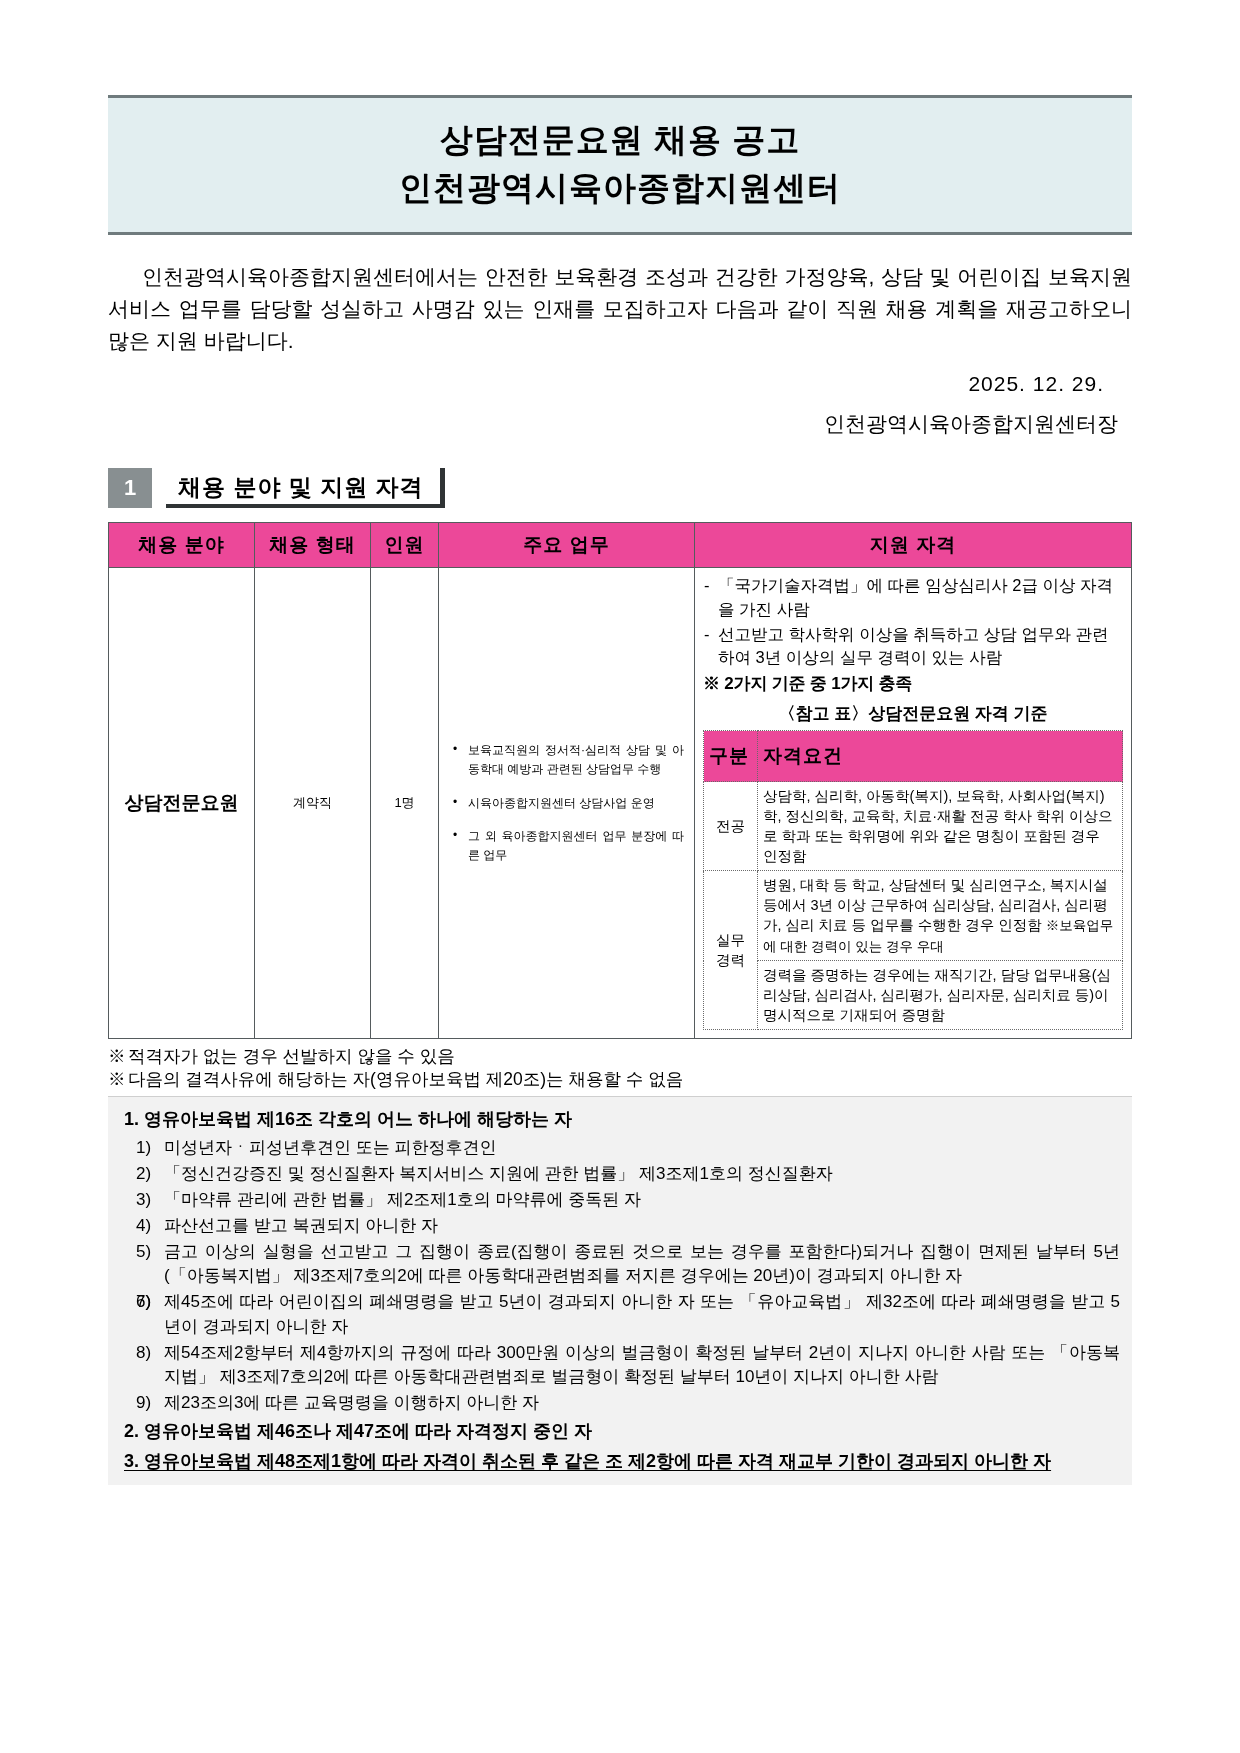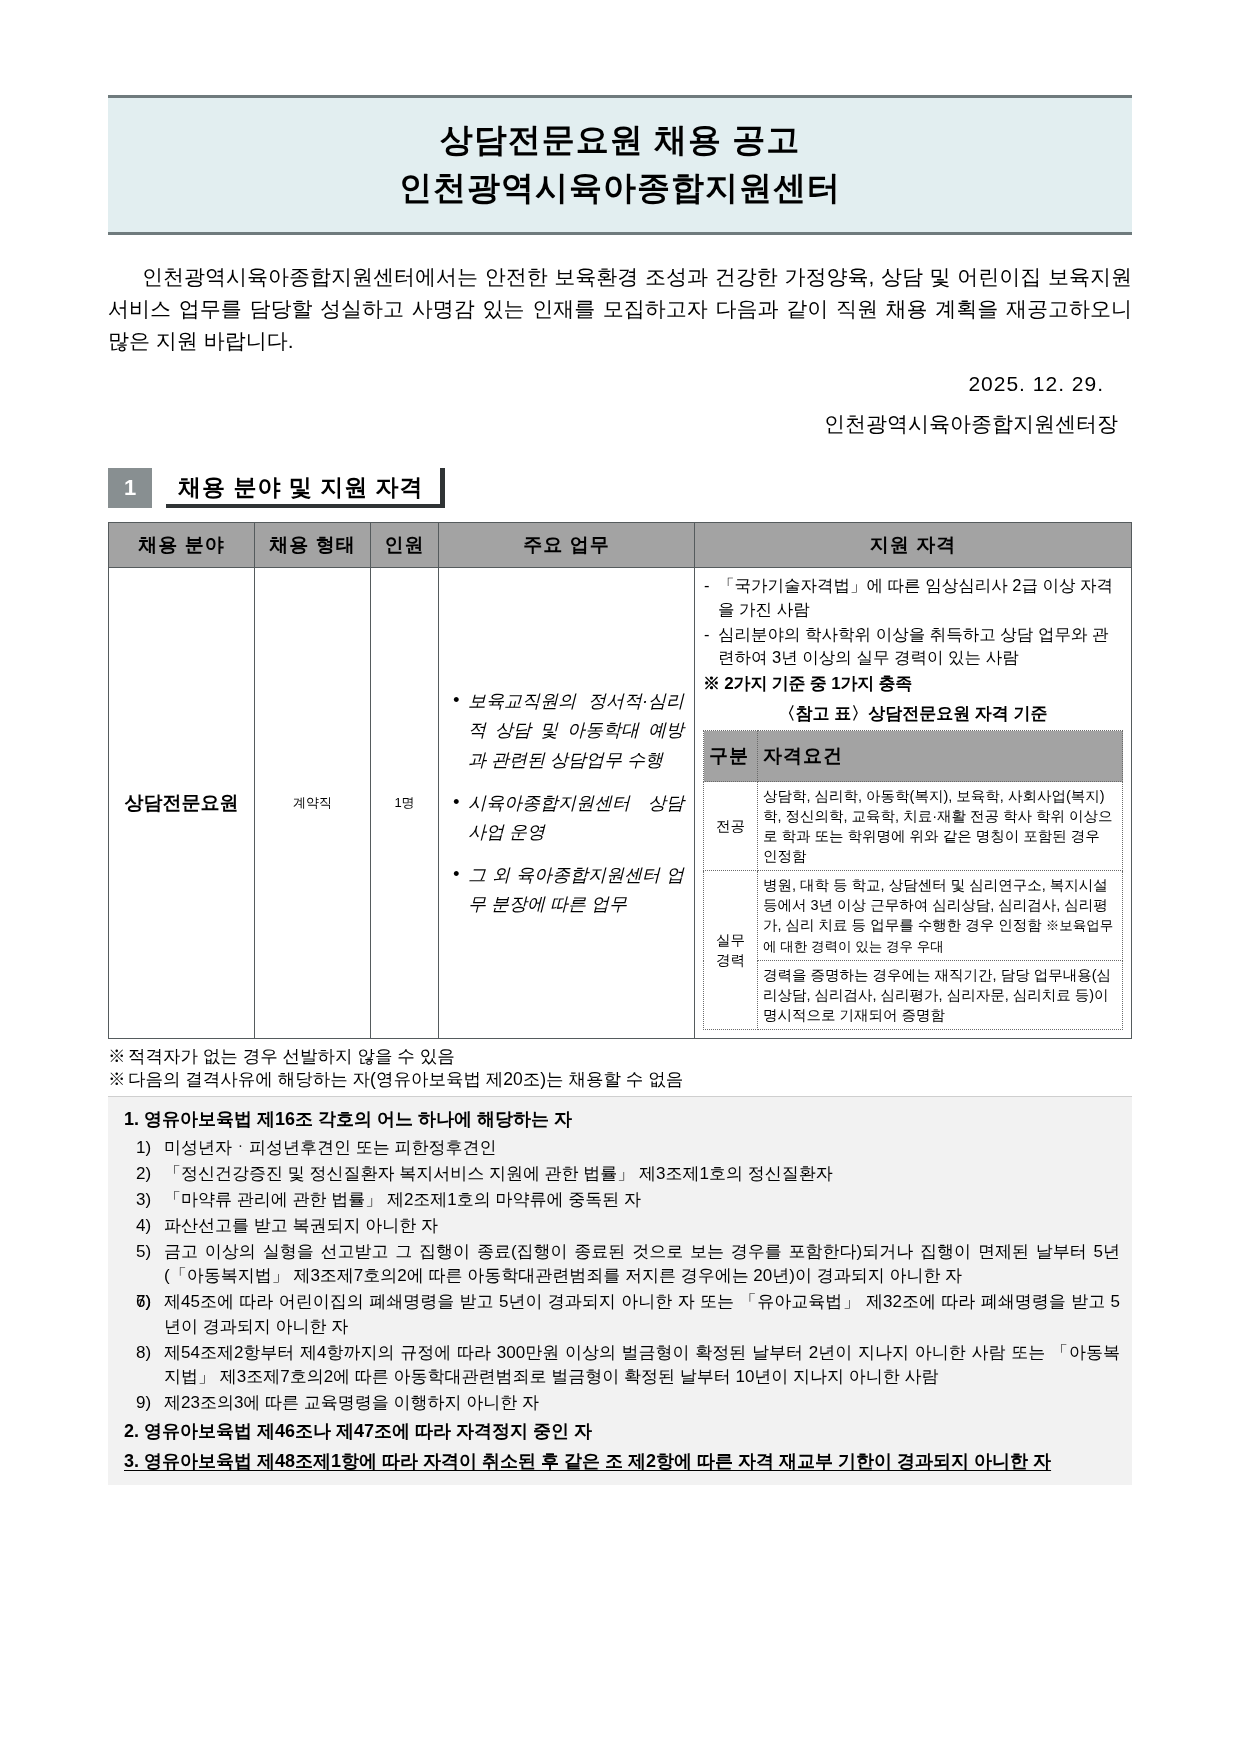--- a/index.html
+++ b/index.html
@@ -99,21 +99,21 @@
   table.main {
     margin-top: 14px;
     width: 100%;
     border-collapse: collapse;
     table-layout: fixed;
   }
   table.main th, table.main td {
     border: 1px solid #555b5d;
   }
   table.main thead th {
-    background: #a3a3a3;
+    background: #ec4899;
     font-size: 19px;
     font-weight: bold;
     height: 42px;
     letter-spacing: 1px;
   }
   .col-field  { width: 146px; }
   .col-type   { width: 116px; }
   .col-count  { width: 68px;  }
   .col-duty   { width: 256px; }
   .col-qual   { width: auto;  }
@@ -125,23 +125,22 @@
     vertical-align: middle;
   }
   td.center-cell {
     text-align: center;
     font-size: 13px;
     vertical-align: middle;
   }
   td.duty {
     vertical-align: middle;
     padding: 10px 10px 10px 12px;
-    font-size: 18px;
+    font-size: 12px;
     line-height: 1.62;
-    font-style: italic;
   }
   td.duty ul {
     margin: 0;
     padding: 0;
     list-style: none;
   }
   td.duty li {
     position: relative;
     padding-left: 17px;
     margin-bottom: 14px;
@@ -318,21 +317,21 @@
         <td class="duty">
           <ul>
             <li>보육교직원의 정서적·심리적 상담 및 아동학대 예방과 관련된 상담업무 수행</li>
             <li>시육아종합지원센터 상담사업 운영</li>
             <li>그 외 육아종합지원센터 업무 분장에 따른 업무</li>
           </ul>
         </td>
         <td class="qual">
           <ul class="qual-list">
             <li>「국가기술자격법」에 따른 임상심리사 2급 이상 자격을 가진 사람</li>
-            <li>심리분야의 학사학위 이상을 취득하고 상담 업무와 관련하여 3년 이상의 실무 경력이 있는 사람</li>
+            <li>선고받고 학사학위 이상을 취득하고 상담 업무와 관련하여 3년 이상의 실무 경력이 있는 사람</li>
           </ul>
           <div class="qual-note">※ 2가지 기준 중 1가지 충족</div>
           <div class="ref-title">〈참고 표〉상담전문요원 자격 기준</div>
           <table class="ref">
             <colgroup>
               <col class="ref-col1">
               <col>
             </colgroup>
             <thead>
               <tr>

